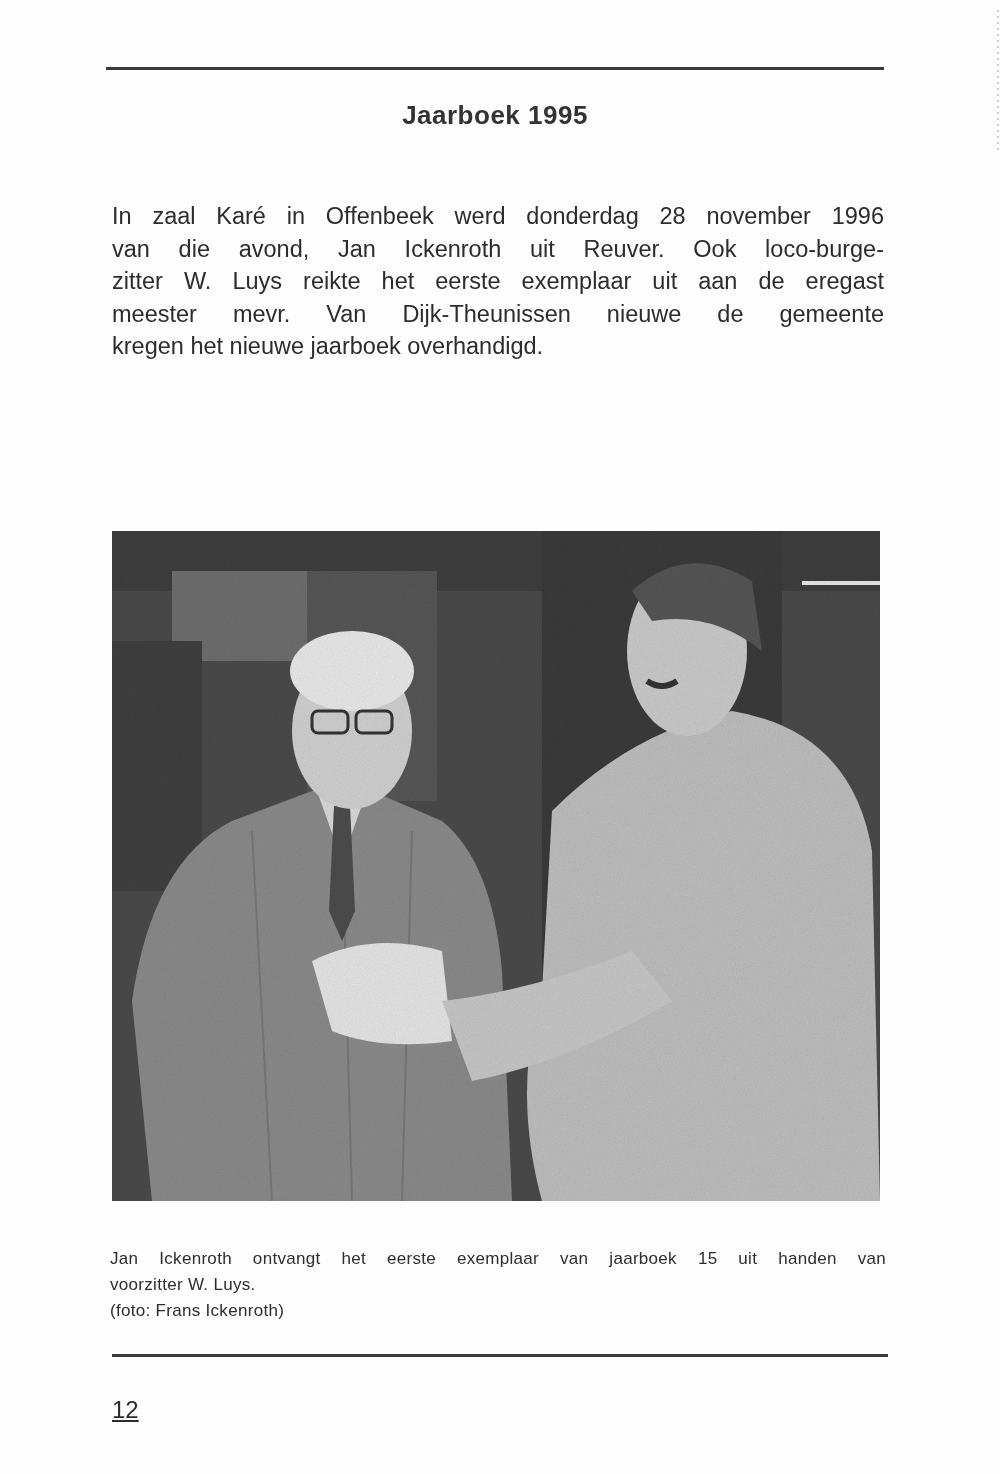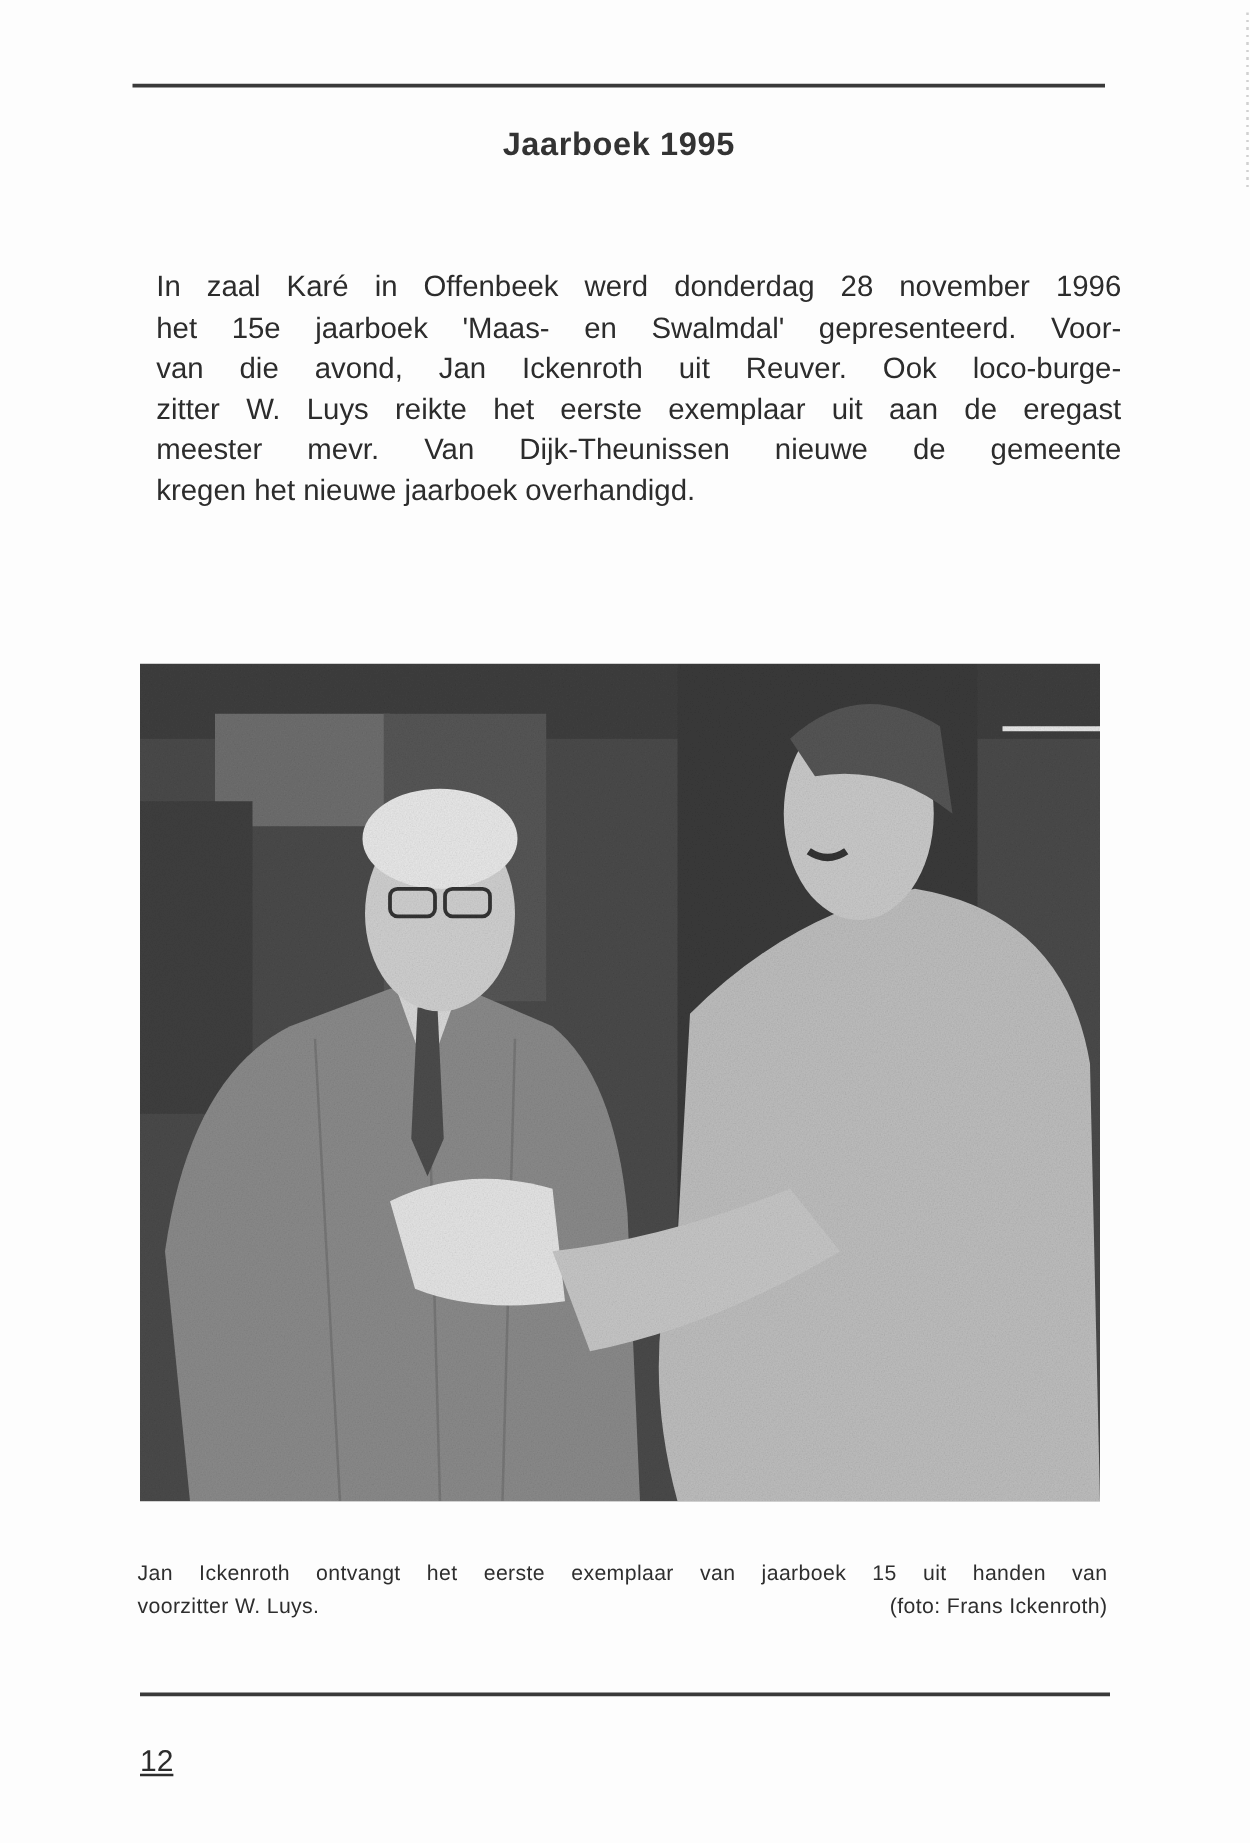--- a/index.html
+++ b/index.html
@@ -10,53 +10,52 @@
   .rule { position: absolute; height: 3px; background: #3a3a3a; }
   .rule.top { left: 106px; top: 67px; width: 778px; }
   .rule.bottom { left: 112px; top: 1354px; width: 776px; }
   .title {
     position: absolute; top: 100px; left: 0; width: 990px; text-align: center;
     font-size: 26px; font-weight: bold; color: #333; letter-spacing: 0.5px;
   }
   .body-text {
     position: absolute; left: 108px; top: 196px; width: 772px;
     font-size: 23.5px; line-height: 32.6px; text-align: justify;
-    text-align-last: left; color: #2c2c2c; margin: 17px;
+    text-align-last: left; color: #2c2c2c; margin: 4px;
   }
   .body-text span { display: block; text-align: justify; text-align-last: justify; }
   .body-text span.last { text-align-last: left; }
   .photo {
     position: absolute; left: 112px; top: 531px; width: 768px; height: 670px;
     background: #5a5a5a; overflow: hidden;
   }
   .photo svg { width: 100%; height: 100%; display: block; }
   .caption {
     position: absolute; left: 110px; top: 1226px; width: 776px;
     font-size: 17px; line-height: 26px; color: #2e2e2e; letter-spacing: 0.3px; margin-top: 20px;
   }
   .caption .line1 { display: block; text-align: justify; text-align-last: justify; }
-  .caption .line2 { display: flex; justify-content: space-between; }
+  .caption .line2 { display: flex; justify-content: space-between; flex-direction: column; }
   .page-number {
     position: absolute; left: 112px; top: 1396px; font-size: 24px; color: #2c2c2c; text-decoration: underline;
   }
   .margin-marks {
     position: absolute; left: 997px; top: 10px; width: 2px; height: 140px;
     background: repeating-linear-gradient(to bottom, #d0d0d0 0 2px, transparent 2px 6px);
   }
 </style>
 </head>
 <body>
 
 <div class="rule top"></div>
 
 <h1 class="title" style="margin:0;">Jaarboek 1995</h1>
 
 <div class="body-text">
   <span>In zaal Karé in Offenbeek werd donderdag 28 november 1996</span>
-  <span>het 15e jaarboek 'Maas- en Swalmdal' gepresenteerd. Voor-</span>
   <span>van die avond, Jan Ickenroth uit Reuver. Ook loco-burge-</span>
   <span>zitter W. Luys reikte het eerste exemplaar uit aan de eregast</span>
   <span>meester mevr. Van Dijk-Theunissen nieuwe de gemeente</span>
   <span class="last">kregen het nieuwe jaarboek overhandigd.</span>
 </div>
 
 <div class="photo">
   <svg viewBox="0 0 768 670" preserveAspectRatio="none">
     <defs>
       <filter id="grain">

